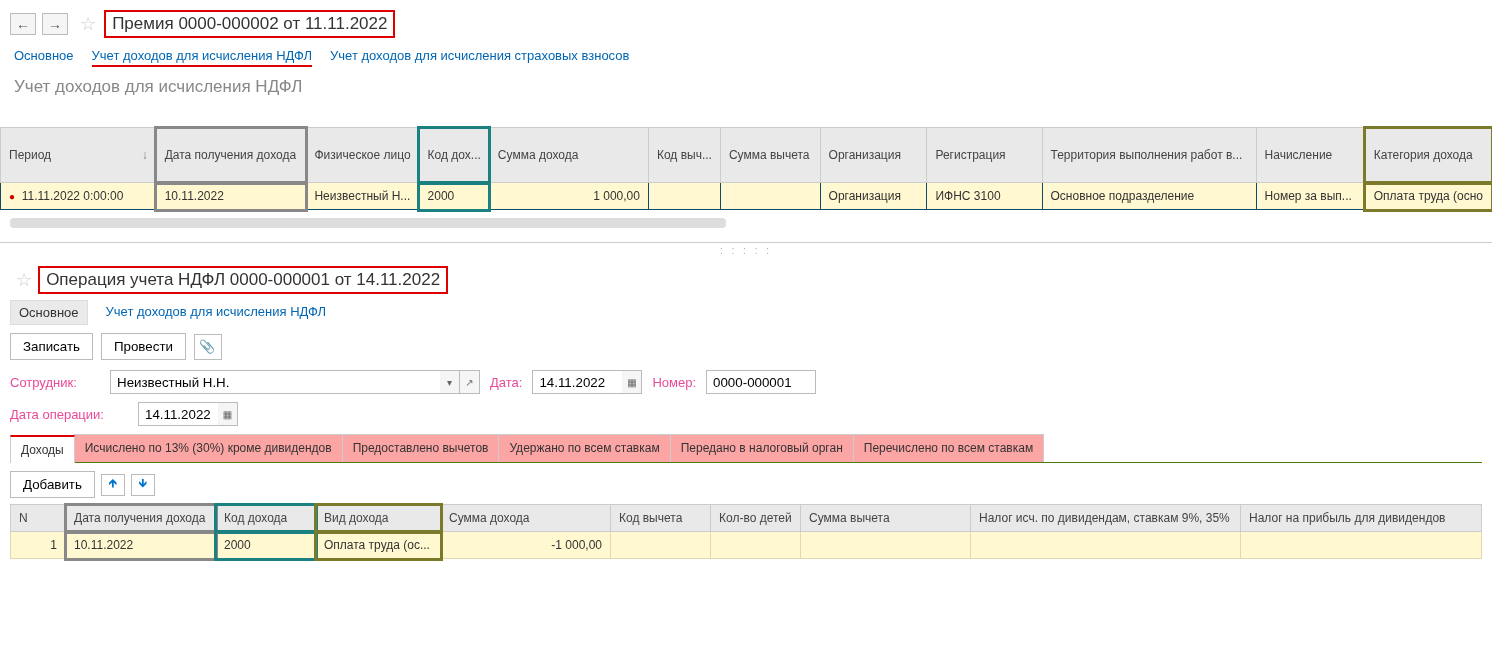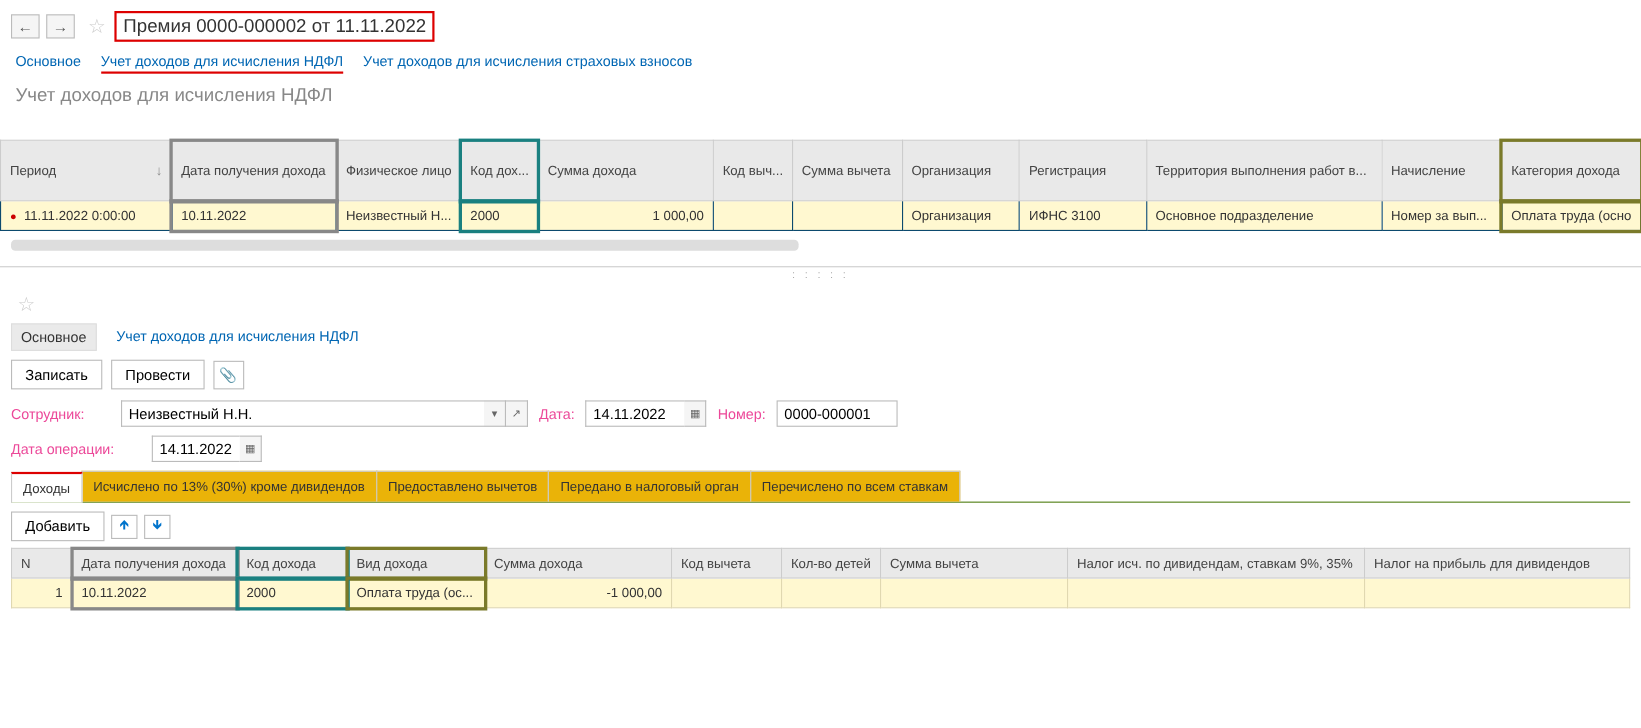--- a/index.html
+++ b/index.html
@@ -34,21 +34,21 @@
 .btn-primary { background: #ffdd33; border: 1px solid #c9a800; padding: 5px 12px; font-weight: bold; cursor: pointer; }
 .btn { background: #fff; border: 1px solid #bbb; padding: 5px 12px; cursor: pointer; }
 .btn-icon { background: #fff; border: 1px solid #bbb; width: 28px; height: 26px; display: flex; align-items: center; justify-content: center; cursor: pointer; color: #888; }
 .form-row { display: flex; align-items: center; gap: 10px; margin-bottom: 8px; }
 .form-label { color: #ec4899; }
 .form-input { border: 1px solid #bbb; padding: 4px 6px; height: 24px; background: #fff; }
 .combo { display: flex; }
 .combo .form-input { border-right: none; }
 .combo-btn { border: 1px solid #bbb; border-left: none; width: 20px; height: 24px; background: #f5f5f5; display: flex; align-items: center; justify-content: center; font-size: 10px; color: #666; cursor: pointer; }
 .inner-tabs { display: flex; border-bottom: 1px solid #4d7c0f; }
-.inner-tab { padding: 6px 10px; border: 1px solid #ccc; border-bottom: none; background: #eab308; cursor: pointer; margin-right: -1px; font-size: 12px; }
+.inner-tab { padding: 6px 10px; border: 1px solid #ccc; border-bottom: none; background: #fca5a5; cursor: pointer; margin-right: -1px; font-size: 12px; }
 .inner-tab.active { background: #fff; border-top: 2px solid #d00; position: relative; top: 1px; }
 .row-toolbar { display: flex; align-items: center; gap: 6px; padding: 8px 0 6px 0; }
 .arrow-btn { width: 24px; height: 22px; border: 1px solid #bbb; background: #fff; display: flex; align-items: center; justify-content: center; color: #0074cc; cursor: pointer; font-size: 12px; }
 .data-table2 { border-collapse: collapse; width: 100%; font-size: 12px; }
 .data-table2 th { background: #e9e9e9; border: 1px solid #ccc; padding: 6px 8px; text-align: left; font-weight: normal; color: #444; white-space: nowrap; overflow: hidden; }
 .data-table2 td { border: 1px solid #e0d8b0; padding: 6px 8px; background: #fff8d0; white-space: nowrap; overflow: hidden; }
 </style>
 </head>
 <body>
 
@@ -115,20 +115,21 @@
       </tbody>
   </table>
   <div class="scroll-stub"></div>
 </div>
 
 <div class="splitter">: : : : :</div>
 
 <div class="section2">
   <div class="title2">
     <span class="star">☆</span>
+    <span class="doc-title red-box" style="font-size:17px;">Операция учета НДФЛ 0000-000001 от 14.11.2022</span>
   </div>
   <div class="sub-tabs">
     <span class="sub-tab">Основное</span>
     <span class="sub-tab-link">Учет доходов для исчисления НДФЛ</span>
   </div>
 
   <div class="action-bar">
     <button class="btn">Записать</button>
     <button class="btn">Провести</button>
     <div class="btn-icon">
@@ -161,20 +162,21 @@
       <div class="combo-btn">
           <span>▦</span>
         </div>
     </div>
   </div>
 
   <div class="inner-tabs">
     <div class="inner-tab active">Доходы</div>
     <div class="inner-tab">Исчислено по 13% (30%) кроме дивидендов</div>
     <div class="inner-tab">Предоставлено вычетов</div>
+    <div class="inner-tab">Удержано по всем ставкам</div>
     <div class="inner-tab">Передано в налоговый орган</div>
     <div class="inner-tab">Перечислено по всем ставкам</div>
   </div>
 
   <div class="row-toolbar">
     <button class="btn">Добавить</button>
     <div class="arrow-btn">🡹</div>
     <div class="arrow-btn">🡻</div>
   </div>
 

